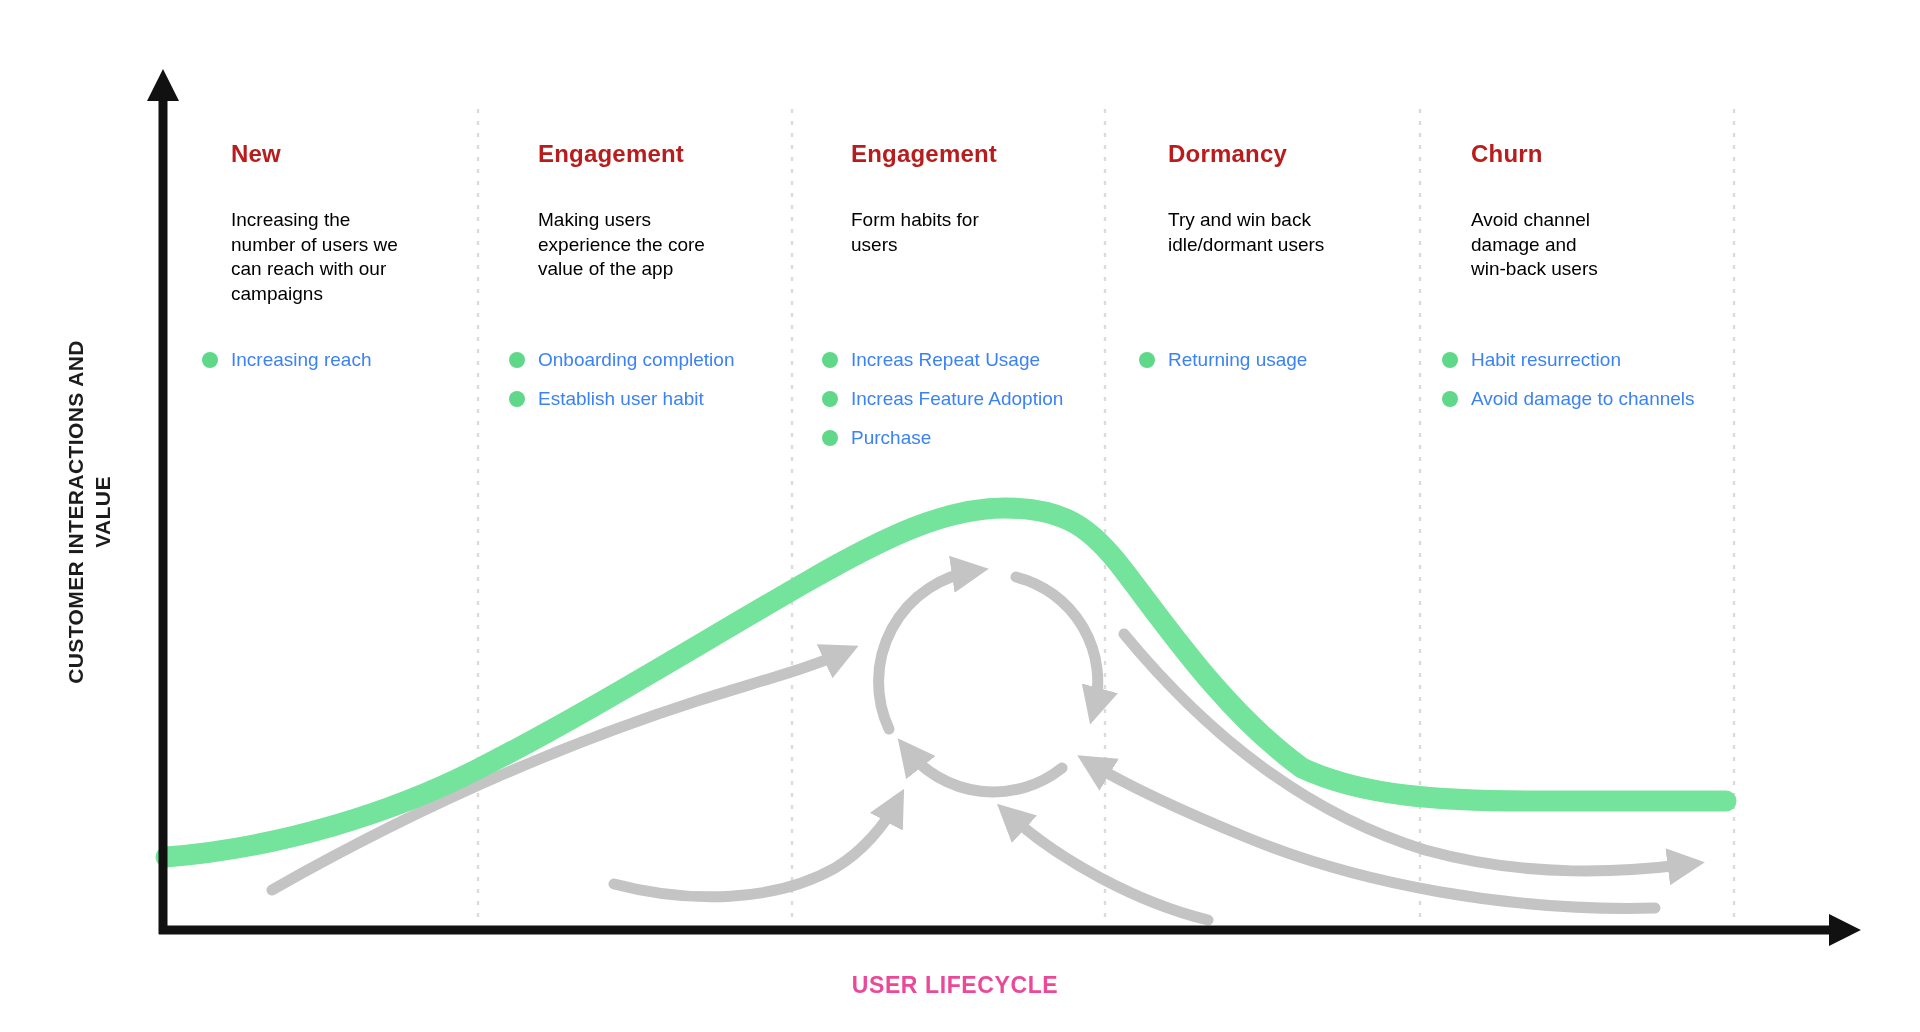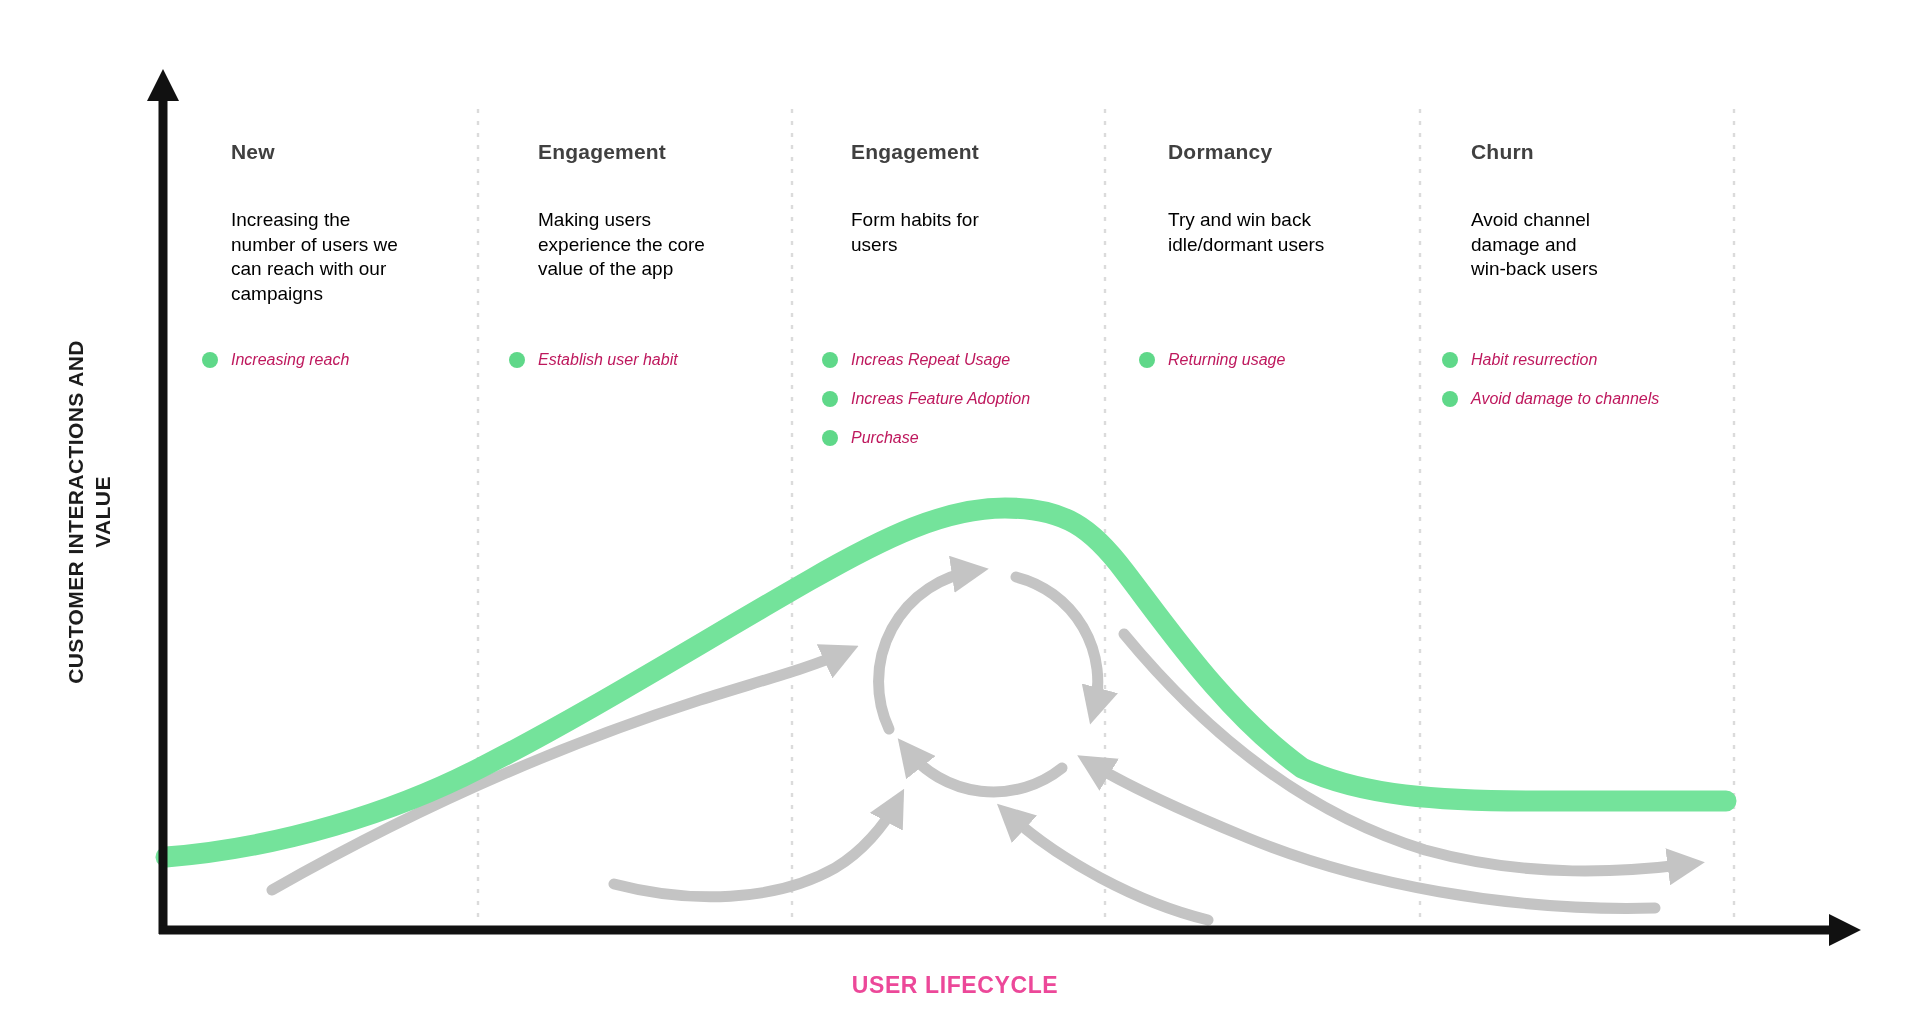--- a/index.html
+++ b/index.html
@@ -6,34 +6,34 @@
   body{
     width:1920px;height:1032px;position:relative;overflow:hidden;
     background:#ffffff;
     font-family:"Liberation Sans", sans-serif;
     color:#1c1c1c;
   }
   #diagram-svg{position:absolute;left:0;top:0;}
   .stage-col{position:absolute;top:140px;width:290px;}
   .stage-name{
     position:absolute;left:33px;top:0;margin:0;
-    font-size:21px;font-weight:bold;color:#404040;letter-spacing:.2px;text-align:center;
+    font-size:24px;font-weight:bold;color:#b91c1c;letter-spacing:.2px;text-align:center;
   }
   .stage-desc{
     position:absolute;left:33px;top:68px;width:245px;
     font-size:19px;line-height:24.5px;color:#000000;
     white-space:pre-line;
   }
   .stage-items{position:absolute;left:0;top:200px;width:290px;}
   .stage-item{display:flex;align-items:center;height:39px;}
   .dot{
     width:16px;height:16px;border-radius:50%;
     background:#5FD889;margin-left:4px;margin-right:13px;flex:0 0 16px;
   }
-  .item-label{font-size:16px;color:#be185d;white-space:nowrap;font-style:italic;}
+  .item-label{font-size:19px;color:#3b82f6;white-space:nowrap;}
   #y-axis-label{
     position:absolute;left:89px;top:512px;width:640px;
     transform:translate(-50%,-50%) rotate(-90deg);
     text-align:center;font-size:21px;font-weight:bold;line-height:27px;
     letter-spacing:.4px;color:#1c1c1c;white-space:pre-line;
   }
   #x-axis-label{
     position:absolute;left:955px;top:985px;
     transform:translate(-50%,-50%);
     font-size:23px;font-weight:bold;letter-spacing:.6px;color:#ec4899;
@@ -103,20 +103,24 @@
 </div>
 
 <div class="stage-col" style="left:505px;">
   <h2 class="stage-name">Engagement</h2>
   <div class="stage-desc">Making users
 experience the core
 value of the app</div>
   <div class="stage-items">
     <div class="stage-item">
       <span class="dot"></span>
+      <span class="item-label">Onboarding completion</span>
+    </div>
+    <div class="stage-item">
+      <span class="dot"></span>
       <span class="item-label">Establish user habit</span>
     </div>
   </div>
 </div>
 
 <div class="stage-col" style="left:818px;">
   <h2 class="stage-name">Engagement</h2>
   <div class="stage-desc">Form habits for
 users</div>
   <div class="stage-items">

